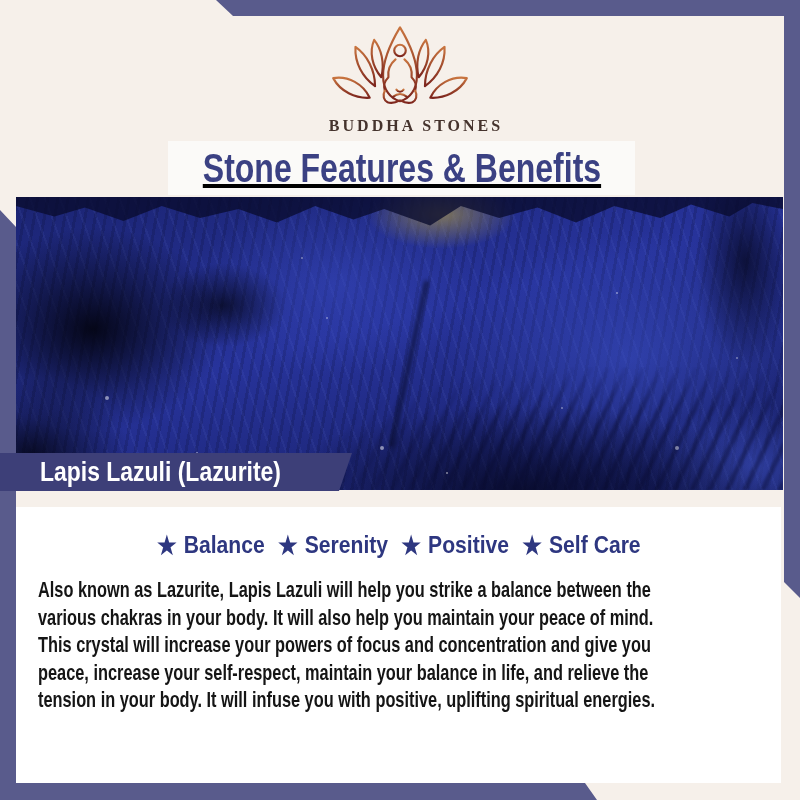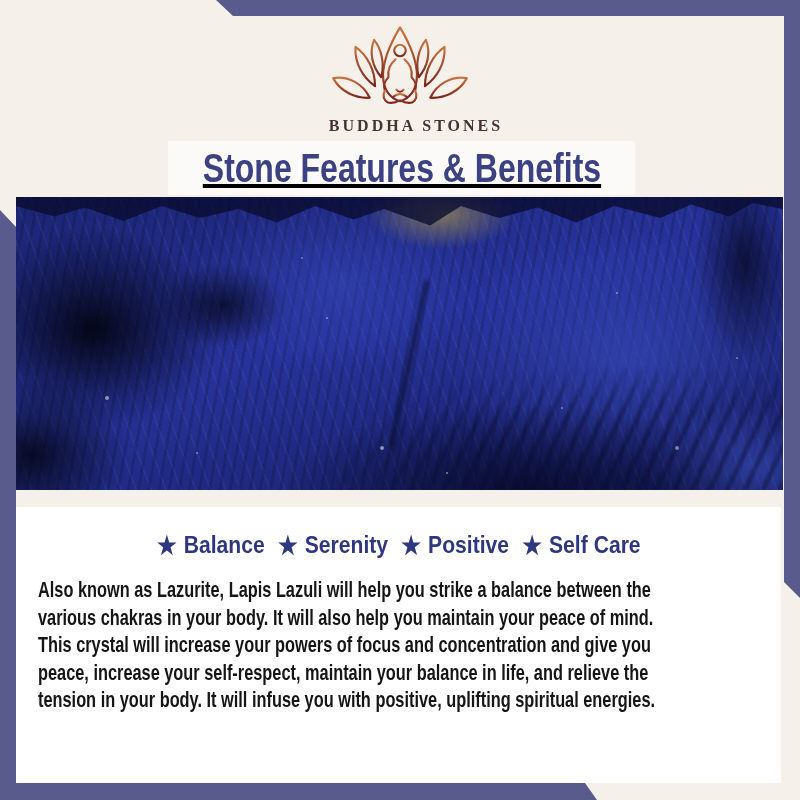--- a/index.html
+++ b/index.html
@@ -111,20 +111,23 @@
     <h1 class="title">Stone Features &amp; Benefits</h1>
   </div>
 
   <figure class="stone">
     <div class="stone-jagged"></div>
     <div class="stone-crack"></div>
     <div class="stone-ridges"></div>
     <div class="stone-speckles"></div>
   </figure>
 
+  <div class="banner">
+    <span class="banner-text">Lapis Lazuli (Lazurite)</span>
+  </div>
 
   <section class="panel">
     <div class="features">
       <div class="features-inner">
         <div class="feature">
           <span class="star">★</span>
           <span>Balance</span>
         </div>
         <div class="feature">
           <span class="star">★</span>

